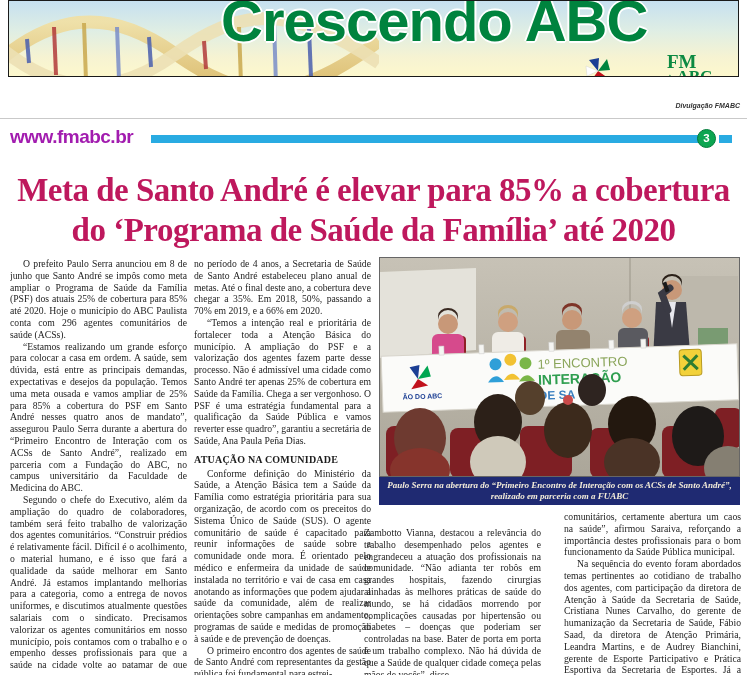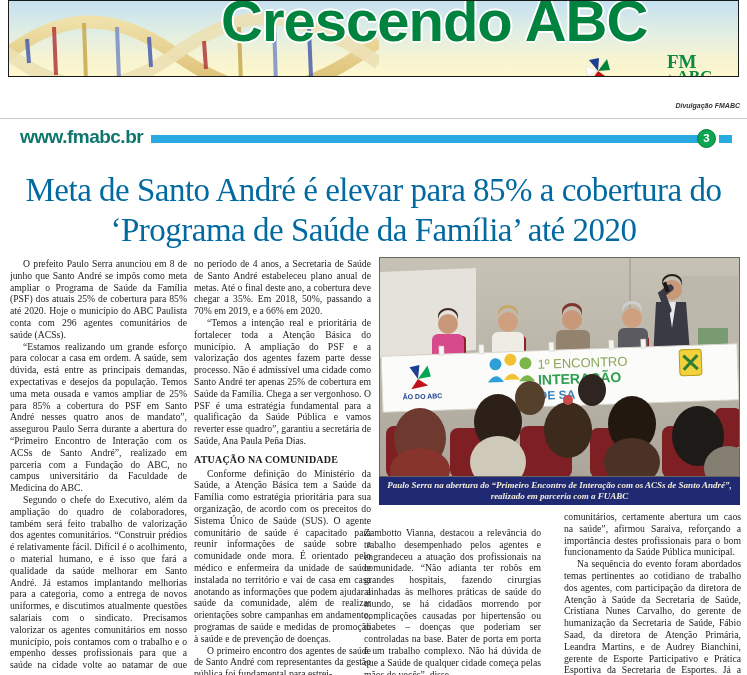--- a/index.html
+++ b/index.html
@@ -32,34 +32,34 @@
   .logo-fm .tri { color:#0c8a42; font-size:13px; vertical-align:middle; }
   .logo-fm .fmtag { font-size:3.5px; color:#0c8a42; letter-spacing:.2px; margin-top:1px; }
   .photo-credit {
     position:absolute; right:7px; top:102px; font-size:7px; font-weight:bold;
     font-style:italic; color:#333; font-family:"Liberation Sans", sans-serif;
   }
   .top-rule { position:absolute; left:0; top:118px; width:747px; height:1px; background:#c9c9c9; }
   
   .navbar { position:absolute; left:0; top:124px; width:747px; height:28px; }
   .site-url {
-    position:absolute; left:20px; top:2px; font-family:"Liberation Sans", sans-serif;
-    font-weight:bold; font-size:19px; color:#0f766e; letter-spacing:-0.5px;
+    position:absolute; left:10px; top:2px; font-family:"Liberation Sans", sans-serif;
+    font-weight:bold; font-size:19px; color:#a21caf; letter-spacing:-0.5px;
   }
   .bar-main { position:absolute; left:151px; top:11px; width:547px; height:8px; background:#29abe2; }
   .bar-end  { position:absolute; left:719px; top:11px; width:13px; height:8px; background:#29abe2; }
   .page-badge {
     position:absolute; left:697px; top:5px; width:19px; height:19px; border-radius:50%;
     background:#0ca551; border:1.5px solid #007b39; color:#fff; text-align:center;
     font-family:"Liberation Sans", sans-serif; font-weight:bold; font-size:11.5px; line-height:16px;
   }
   
   .headline {
     position:absolute; left:10px; top:170px; width:727px; text-align:center;
-    font-weight:normal; font-size:33px; line-height:40px; color:#0369a1; letter-spacing:-0.5px;
+    font-weight:bold; font-size:33px; line-height:40px; color:#be185d; letter-spacing:-0.5px;
   }
   
   .col {
     position:absolute; width:177px; font-size:9.7px; line-height:11.8px;
     text-align:justify; color:#1c1c1c; overflow:hidden;
   }
   .col p { text-indent:13px; }
   .col p.noindent { text-indent:0; }
   .col-1 { left:10px;  top:258px; height:410px; }
   .col-2 { left:194px; top:258px; height:417px; }

